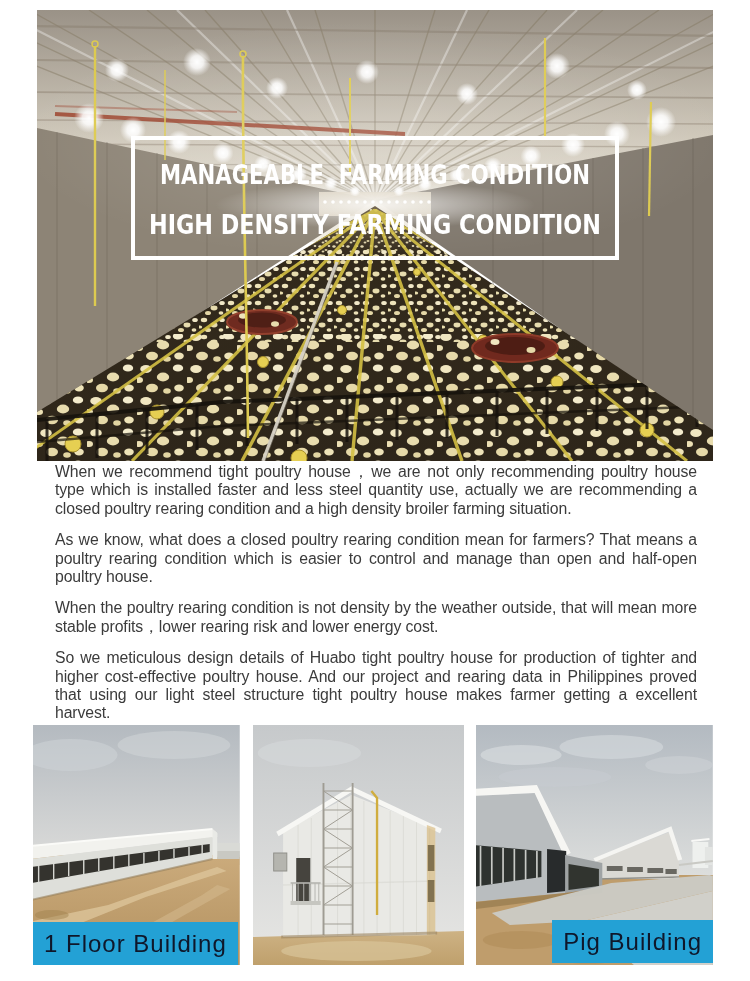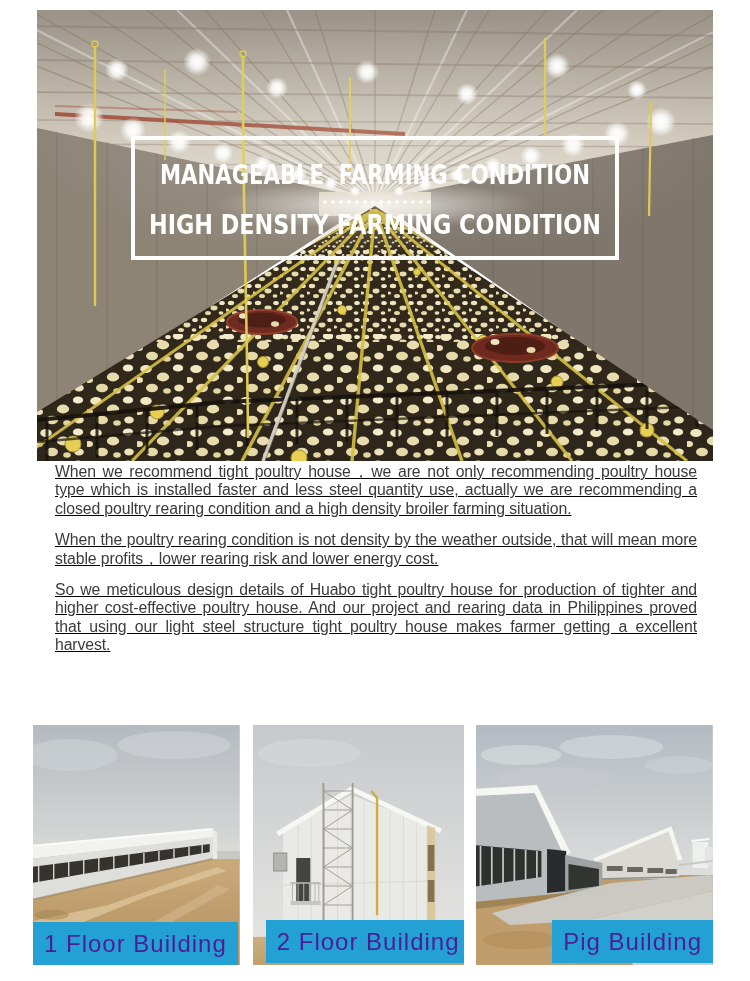--- a/index.html
+++ b/index.html
@@ -1,30 +1,30 @@
 <!DOCTYPE html>
 <html><head>
 <meta charset="utf-8">
 <style>
   html,body{margin:0;padding:0;background:#ffffff;}
   .page{position:relative;width:750px;height:981px;background:#ffffff;overflow:hidden;
         font-family:"Liberation Sans",sans-serif;}
   .hero{position:absolute;left:37px;top:10px;width:676px;height:451px;margin:0;border-radius:13px;}
   .hero svg{display:block;width:100%;height:100%;}
-  .body-text{position:absolute;left:55px;top:463px;width:642px;text-decoration:underline;}
+  .body-text{position:absolute;left:55px;top:463px;width:642px;}
   .body-text p{margin:0 0 13px 0;font-size:15.8px;line-height:18.4px;color:#3b3b3b;
         text-align:justify;letter-spacing:-0.1px;}
   .gallery{position:absolute;left:33px;top:725px;width:680px;height:240px;display:flex;}
   .photo{position:relative;height:240px;overflow:hidden;margin:0;}
   .photo svg{display:block;width:100%;height:100%;}
   .p1{width:220px;margin-right:13px;}
   .p2{width:225px;margin-right:12px;}
   .p3{width:252px;}
   .caption{position:absolute;bottom:0;height:43px;line-height:43px;background:#23a1d5;
-        color:#4c1d95;font-size:24px;letter-spacing:1px;padding:0 11px;white-space:nowrap;}
+        color:#0f172a;font-size:24px;letter-spacing:1px;padding:0 11px;white-space:nowrap;}
   .cap-l{left:0;}
   .cap-inset{left:13px;bottom:2px;}
   .cap-r{right:0;bottom:2px;}
   .headline{font-family:"DejaVu Sans",sans-serif;font-weight:bold;fill:#ffffff;white-space:pre;}
 </style>
 </head>
 <body>
 
 <div class="page">
 
@@ -265,20 +265,21 @@
       <ellipse cx="338" cy="130" rx="360" ry="120" fill="url(#hglow)" opacity="0.18"></ellipse>
 
       <rect x="96" y="128" width="484" height="120" fill="none" stroke="#ffffff" stroke-width="4"></rect>
       <text class="headline" x="338" y="174" text-anchor="middle" font-size="26" xml:space="preserve" textLength="430" lengthAdjust="spacingAndGlyphs">MANAGEABLE  FARMING CONDITION</text>
       <text class="headline" x="338" y="224" text-anchor="middle" font-size="26" xml:space="preserve" textLength="452" lengthAdjust="spacingAndGlyphs">HIGH DENSITY FARMING CONDITION</text>
     </svg>
   </figure>
 
   <section class="body-text">
     <p>When we recommend tight poultry house，we are not only recommending poultry house type which is installed faster and less steel quantity use, actually we are recommending a closed poultry rearing condition and a high density broiler farming situation.</p>
+    <p>As we know, what does a closed poultry rearing condition mean for farmers? That means a poultry rearing condition which is easier to control and manage than open and half-open poultry house.</p>
     <p>When the poultry rearing condition is not density by the weather outside, that will mean more stable profits，lower rearing risk and lower energy cost.</p>
     <p>So we meticulous design details of Huabo tight poultry house for production of tighter and higher cost-effective poultry house. And our project and rearing data in Philippines proved that using our light steel structure tight poultry house makes farmer getting a excellent harvest.</p>
   </section>
 
   <div class="gallery">
 
     <figure class="photo p1">
       <svg viewBox="0 0 220 240" preserveAspectRatio="none">
         <defs>
           <linearGradient id="sky1" x1="0" y1="0" x2="0" y2="1">
@@ -387,21 +388,20 @@
               <line x1="75" y1="104" x2="106" y2="123"></line>
             <line x1="106" y1="123" x2="75" y2="142"></line>
               <line x1="75" y1="142" x2="106" y2="161"></line>
               <line x1="106" y1="161" x2="75" y2="180"></line>
           </g>
         </g>
         <polyline points="126,66 132,73 132,190" fill="none" stroke="#d0ad3e" stroke-width="2.5"></polyline>
         <rect x="22" y="128" width="14" height="18" fill="#b5b5af" stroke="#8f8f89"></rect>
         <line x1="30" y1="212" x2="196" y2="208" stroke="#9b8460" stroke-width="3" opacity="0.6"></line>
       </svg>
-      <figcaption class="caption cap-inset">2 Floor Building</figcaption>
     </figure>
 
     <figure class="photo p3">
       <svg viewBox="0 0 210 240" preserveAspectRatio="none">
         <defs>
           <linearGradient id="sky3" x1="0" y1="0" x2="0" y2="1">
               <stop offset="0" stop-color="#b3bac1"></stop>
               <stop offset="1" stop-color="#dfe0de"></stop>
             </linearGradient>
         </defs>

